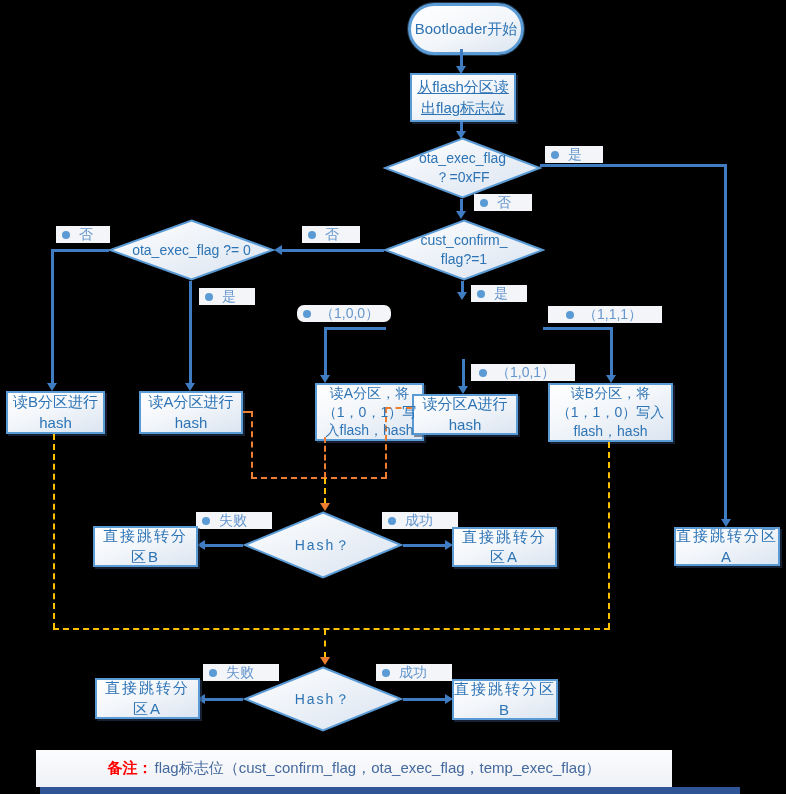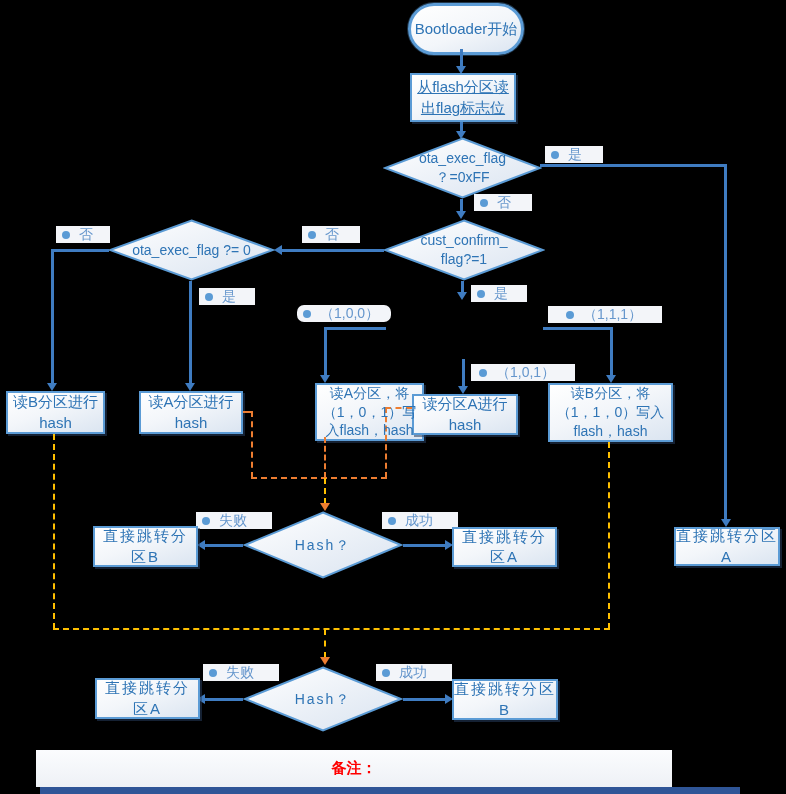--- a/index.html
+++ b/index.html
@@ -239,17 +239,18 @@
     <span>成功</span>
   </div>
   <div class="line" style="left:403px;top:698px;width:43px;height:3px;"></div>
   <div class="ah right" style="left:445px;top:694px;"></div>
   <div class="node rect f15 sp" style="left:452px;top:679px;width:102px;height:37px;">
     <span class="ntext">直接跳转分区B</span>
   </div>
 
   <div class="note">
     <span class="red">备注：</span>
+    <span class="note-body">flag标志位（cust_confirm_flag，ota_exec_flag，temp_exec_flag）</span>
   </div>
 
   <div class="bottombar"></div>
 
 </div>
 
 </body></html>

